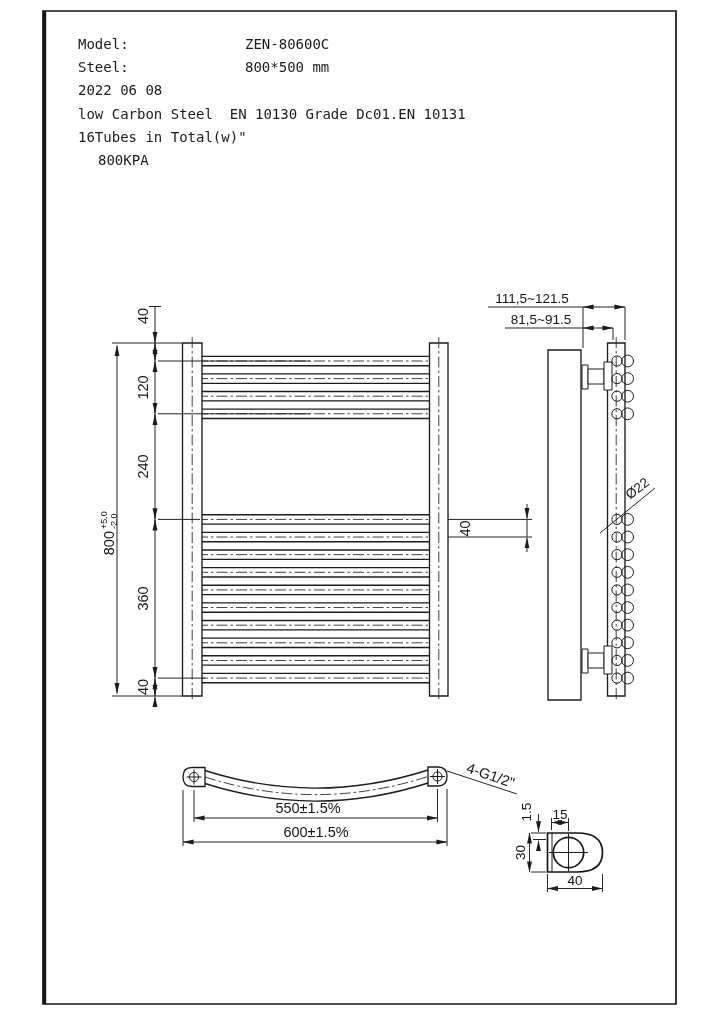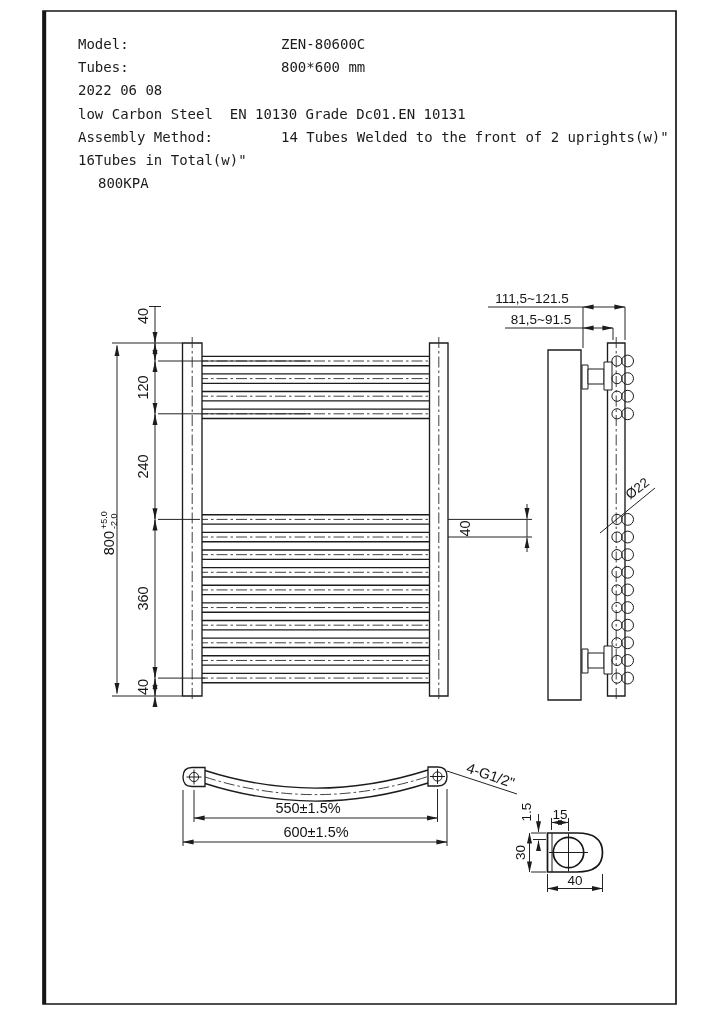--- a/index.html
+++ b/index.html
@@ -1,21 +1,21 @@
 <!DOCTYPE html>
 <html><head>
 <meta charset="utf-8">
 <style>
   html,body{margin:0;padding:0;background:#ffffff;}
   #page{position:relative;width:720px;height:1018px;background:#fff;overflow:hidden;
         font-family:"Liberation Sans",sans-serif;}
   
   #specs{position:absolute;left:78px;top:33px;width:575px;color:#1b1b1b;
          font-family:"DejaVu Sans Mono","Liberation Mono",monospace;font-size:14px;}
-  .spec-row{display:flex;height:23.2px;line-height:23.2px;white-space:pre;gap:36px;}
+  .spec-row{display:flex;height:23.2px;line-height:23.2px;white-space:pre;}
   .spec-label{display:inline-block;width:167px;flex:0 0 167px;}
   .spec-value{display:inline-block;white-space:pre;text-align:center;}
   .spec-full{display:block;white-space:pre;}
   
   #dwg{position:absolute;left:0;top:0;}
   #dwg line,#dwg path,#dwg rect,#dwg circle{vector-effect:non-scaling-stroke;}
   .heavy{stroke:#161616;stroke-width:1.7;fill:none;}
   .med{stroke:#1c1c1c;stroke-width:1.35;fill:none;}
   .thin{stroke:#1c1c1c;stroke-width:1;fill:none;}
   .dim{stroke:#242424;stroke-width:1;fill:none;}
@@ -29,32 +29,28 @@
 <body>
 
 <div id="page">
 
   <div id="specs">
     <div class="spec-row">
       <span class="spec-label">Model:</span>
       <span class="spec-value">ZEN-80600C</span>
     </div>
     <div class="spec-row">
-      <span class="spec-label">Tubes:</span>
-      <span class="spec-value">800*600 mm</span>
+      <span class="spec-label">Steel:</span>
+      <span class="spec-value">800*500 mm</span>
     </div>
     <div class="spec-row">
       <span class="spec-value">2022 06 08</span>
     </div>
     <div class="spec-row">
       <span class="spec-value">low Carbon Steel  EN 10130 Grade Dc01.EN 10131</span>
-    </div>
-    <div class="spec-row">
-      <span class="spec-label">Assembly Method:</span>
-      <span class="spec-value">14 Tubes Welded to the front of 2 uprights(w)"</span>
     </div>
     <div class="spec-row spec-full">16Tubes in Total(w)"</div>
     <div class="spec-row">
       <span style="margin-left:20px">800KPA</span>
     </div>
   </div>
 
   <svg id="dwg" width="720" height="1018" viewBox="0 0 720 1018" xmlns="http://www.w3.org/2000/svg">
     <defs>
       <marker id="arw" markerWidth="12" markerHeight="7" refX="10.6" refY="3.5" orient="auto-start-reverse" markerUnits="userSpaceOnUse">

